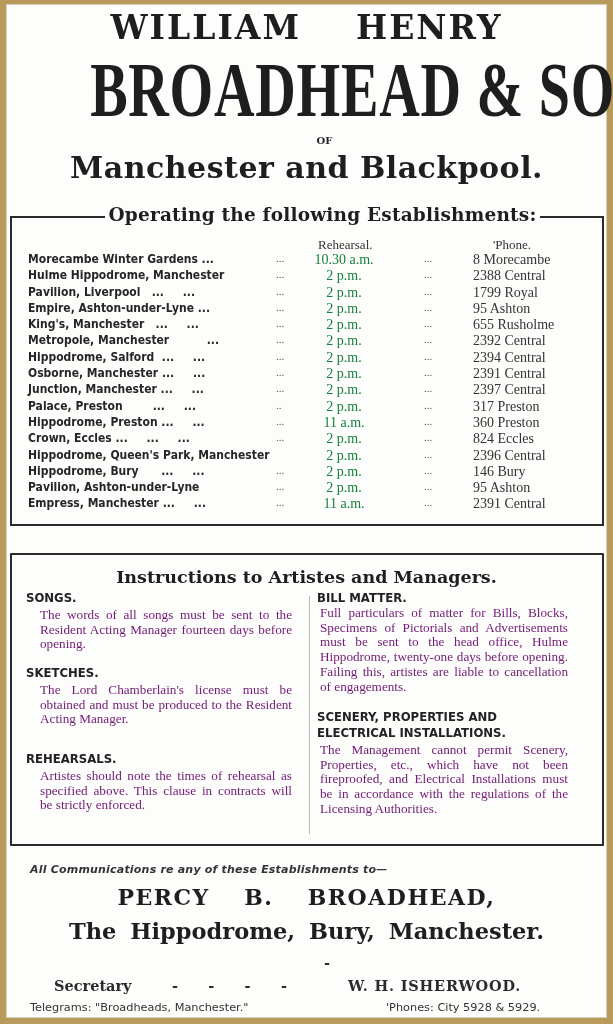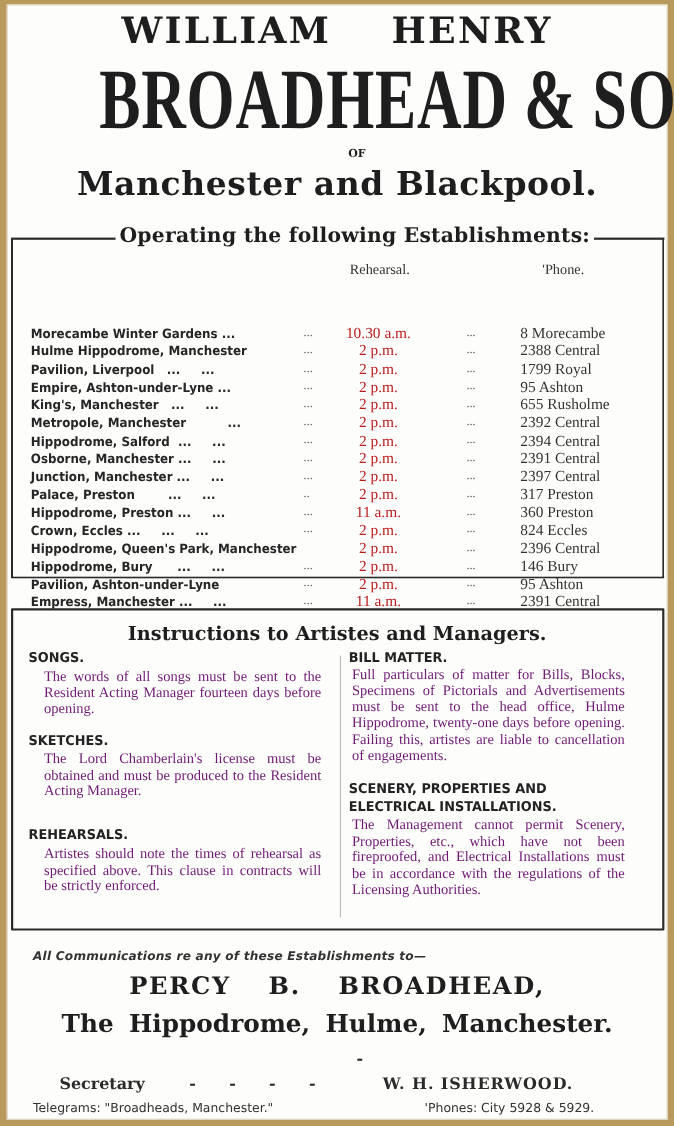--- a/index.html
+++ b/index.html
@@ -27,25 +27,25 @@
     }
     .box-est { left: 4px; top: 212px; width: 590px; height: 308px; border-top: none; }
     .est-title-line { position: absolute; top: 212px; height: 2px; background: #2a2a2a; }
     .est-title {
       position: absolute; top: 200px; left: 0; right: 0; text-align: center;
       font-family: "DejaVu Serif", serif; font-weight: bold; font-size: 18.5px; letter-spacing: 0.2px; padding-left: 32px;
     }
     .est-title span { background: #fdfdfb; padding: 0 4px; }
 
     .col-head { position: absolute; top: 233px; font-family: "Liberation Serif", serif; font-size: 13px; color: #333; }
-    .rows { position: absolute; left: 0; top: 248px; width: 575px; margin-top: 44px; }
+    .rows { position: absolute; left: 0; top: 248px; width: 575px; }
     .row { position: relative; height: 16.3px; font-size: 12px; }
     .row .name { position: absolute; left: 22px; font-family: "DejaVu Sans", sans-serif; font-weight: bold; font-size: 11.6px; transform: scaleX(0.93); transform-origin: left; white-space: nowrap; color: #262626; }
     .row .dots1 { position: absolute; left: 270px; font-family: "Liberation Serif", serif; font-size: 11px; color: #555; }
-    .row .time { position: absolute; left: 298px; width: 80px; text-align: center; font-family: "Liberation Serif", serif; font-size: 14px; color: #b91c1c; }
+    .row .time { position: absolute; left: 298px; width: 80px; text-align: center; font-family: "Liberation Serif", serif; font-size: 14px; color: #15803d; }
     .row .dots2 { position: absolute; left: 418px; font-family: "Liberation Serif", serif; font-size: 11px; color: #555; }
     .row .phone { position: absolute; left: 467px; font-family: "Liberation Serif", serif; font-size: 14px; color: #333; white-space: nowrap; }
 
     .box-instr { left: 4px; top: 549px; width: 590px; height: 289px; }
     .instr-title { top: 563px; font-family: "DejaVu Serif", serif; font-weight: bold; font-size: 17.5px; }
     .divider-v { position: absolute; left: 303px; top: 592px; width: 1px; height: 238px; background: #bbb; }
 
     .sec-head { position: absolute; font-family: "DejaVu Sans", sans-serif; font-weight: bold; font-size: 12.3px; transform: scaleX(0.95); transform-origin: left; white-space: nowrap; color: #222; line-height: 15px; }
     .sec-body { position: absolute; font-family: "Liberation Serif", serif; font-size: 13.2px; line-height: 14.7px; text-align: justify; color: #701a75; }
     .left-col .sec-head { left: 20px; }
@@ -208,21 +208,21 @@
   <div class="right-col">
     <div class="sec-head" style="top:587px;">BILL MATTER.</div>
     <div class="sec-body" style="top:602px;">Full particulars of matter for Bills, Blocks, Specimens of Pictorials and Advertisements must be sent to the head office, Hulme Hippodrome, twenty-one days before opening. Failing this, artistes are liable to cancellation of engagements.</div>
     <div class="sec-head" style="top:706px;">SCENERY, PROPERTIES AND</div>
     <div class="sec-head" style="top:722px;">ELECTRICAL INSTALLATIONS.</div>
     <div class="sec-body" style="top:739px;">The Management cannot permit Scenery, Properties, etc., which have not been fireproofed, and Electrical Installations must be in accordance with the regulations of the Licensing Authorities.</div>
   </div>
 
   <div class="comm">All Communications re any of these Establishments to—</div>
   <div class="abs center percy" style="white-space:pre">PERCY  B.  BROADHEAD,</div>
-  <div class="abs center hipp">The Hippodrome, Hulme, Manchester.</div>
+  <div class="abs center hipp">The Hippodrome, Bury, Manchester.</div>
 
   <div class="staff" style="left:318px; top:950px;">-</div>
 
   <div class="staff" style="left:48px; top:973px;">Secretary</div>
   <div class="staff" style="left:166px; top:973px; white-space:pre;">-      -      -      -</div>
   <div class="staff staff-name" style="left:342px; top:973px;">W. H. ISHERWOOD.</div>
 
   <div class="foot" style="left:24px;">Telegrams: "Broadheads, Manchester."</div>
   <div class="foot" style="left:380px;">'Phones: City 5928 &amp; 5929.</div>
 </div>

